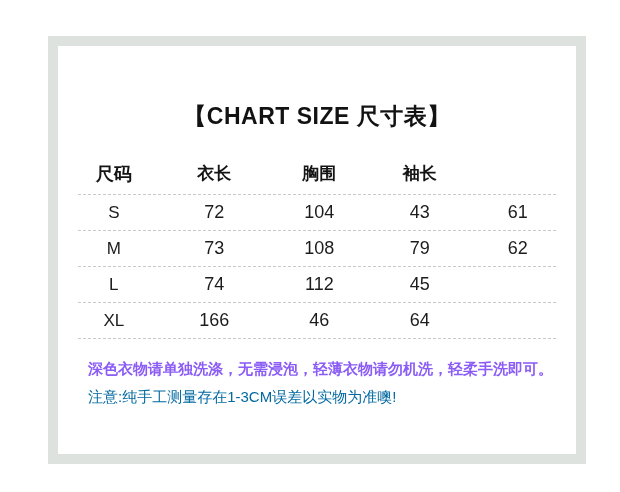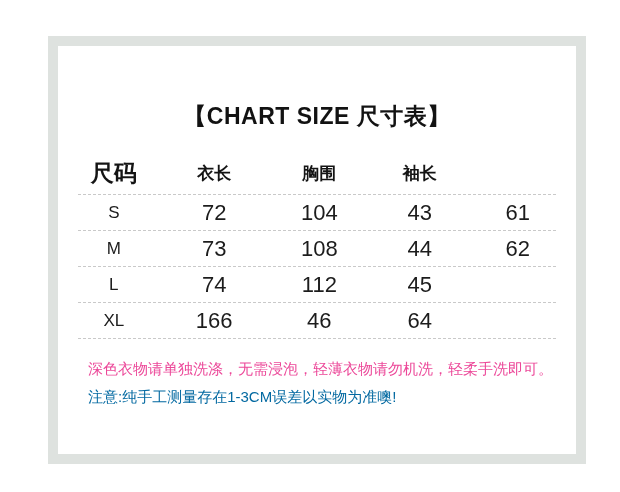--- a/index.html
+++ b/index.html
@@ -34,40 +34,40 @@
   .size-table { margin-top: 24px; }
   .row {
     display: flex;
     align-items: center;
     height: 36px;
     border-bottom: 1px dashed #c9c9c9;
   }
   .row.header { height: 42px; }
   .cell {
     text-align: center;
-    font-size: 22px;
+    font-size: 18px;
     color: #1c1c1c;
   }
   .row.header .cell {
     font-weight: bold;
     font-size: 17px;
     color: #141414;
   }
   .cell:nth-child(1) { width: 15%; font-size: 17px; }
   .cell:nth-child(2) { width: 27%; }
   .cell:nth-child(3) { width: 17%; }
   .cell:nth-child(4) { width: 25%; }
   .cell:nth-child(5) { width: 16%; }
-  .row.header .cell:nth-child(1) { font-size: 23px; }
+  .row.header .cell:nth-child(1) { font-size: 18px; }
   .notes { margin-top: 19px; padding-left: 10px; }
   .note-care {
     font-size: 15px;
     line-height: 21px;
-    font-weight: normal;
-    color: #ec4899;
+    font-weight: bold;
+    color: #8b5cf6;
   }
   .note-measure {
     margin-top: 8px;
     font-size: 15px;
     line-height: 20px;
     font-weight: normal;
     color: #0369a1;
   }
 </style>
 </head>
@@ -92,21 +92,21 @@
         <div class="cell">72</div>
         <div class="cell">104</div>
         <div class="cell">43</div>
         <div class="cell">61</div>
       </div>
 
       <div class="row">
         <div class="cell">M</div>
         <div class="cell">73</div>
         <div class="cell">108</div>
-        <div class="cell">44</div>
+        <div class="cell">79</div>
         <div class="cell">62</div>
       </div>
 
       <div class="row">
         <div class="cell">L</div>
         <div class="cell">74</div>
         <div class="cell">112</div>
         <div class="cell">45</div>
       </div>
 

